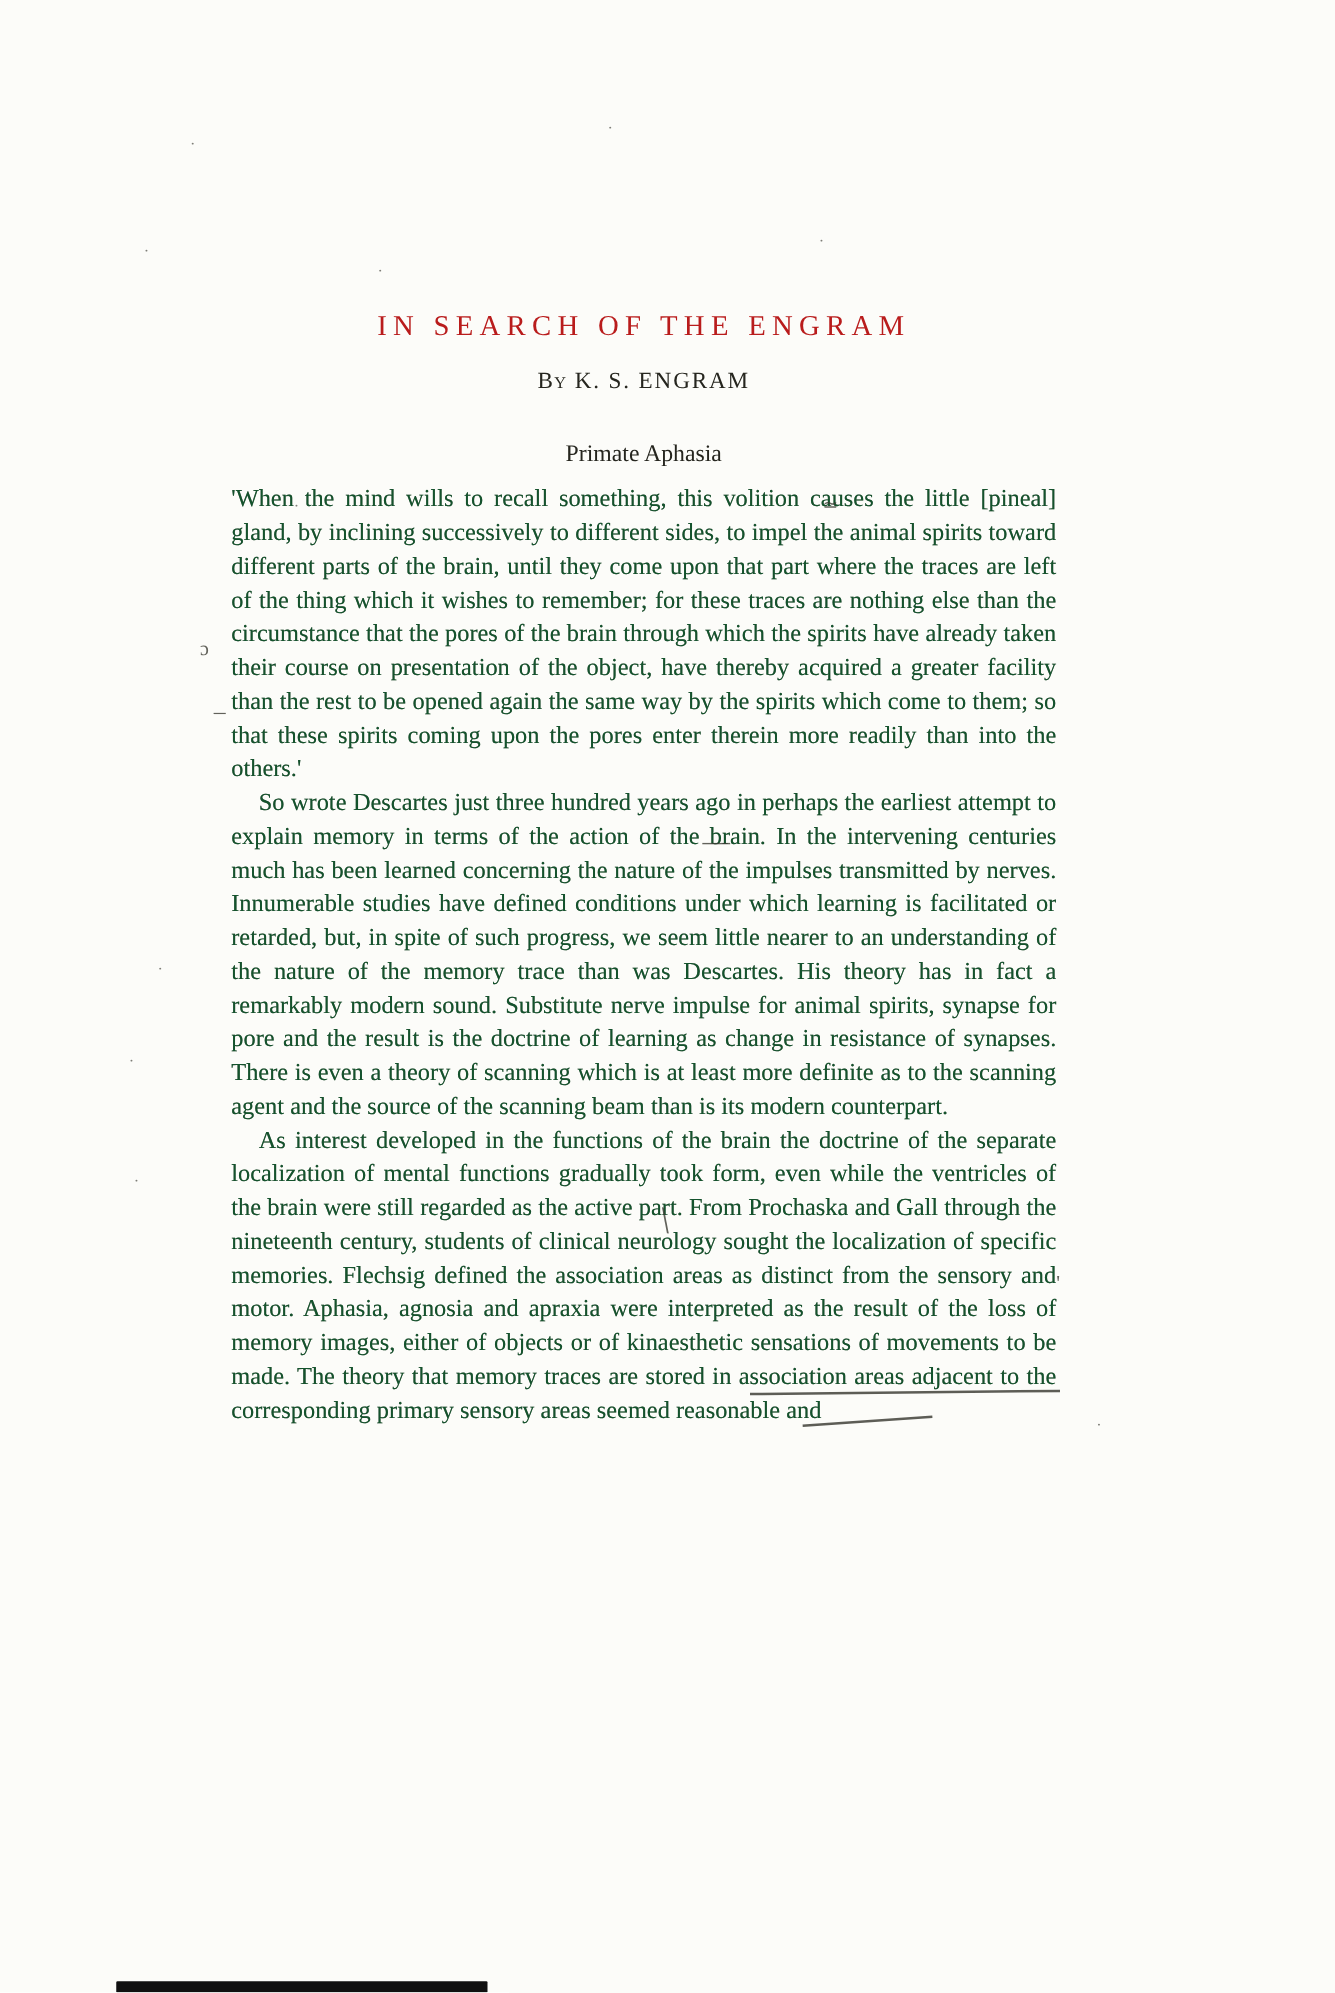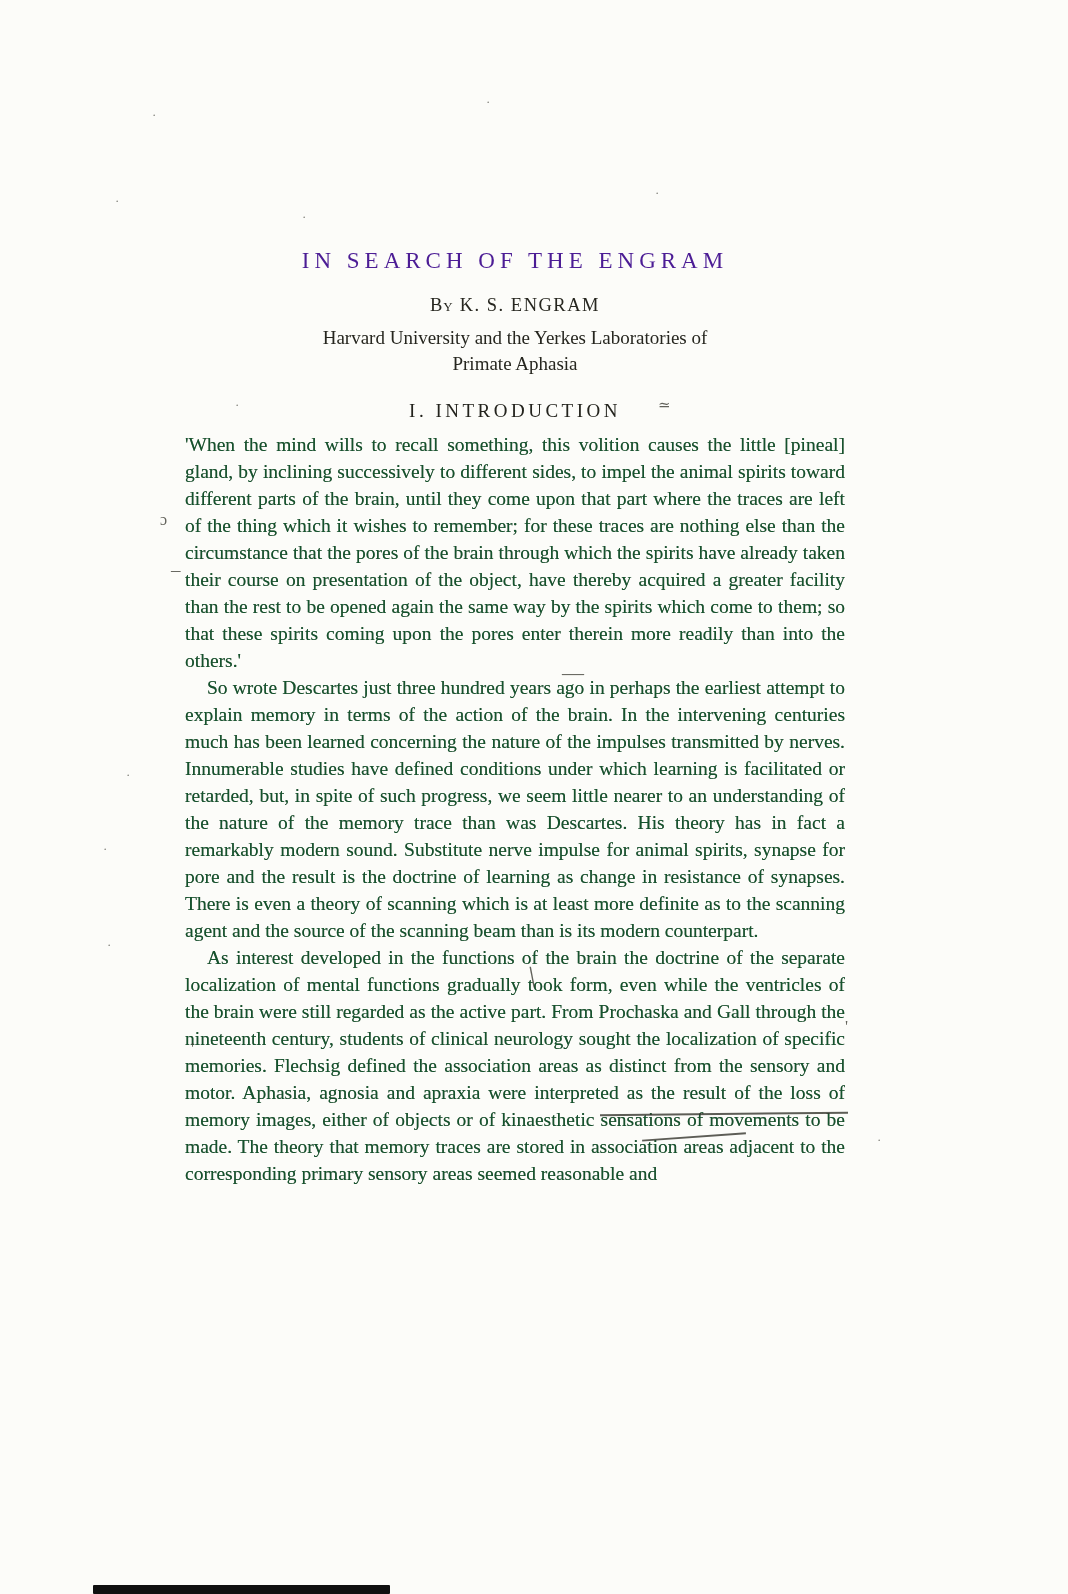--- a/index.html
+++ b/index.html
@@ -22,21 +22,21 @@
     left: 185px;
     top: 248px;
     width: 660px;
   }
   .title {
     margin: 0;
     font-size: 23px;
     font-weight: normal;
     letter-spacing: 5px;
     text-align: center;
-    color: #4c1d95;
+    color: #b91c1c;
     white-space: nowrap;
   }
   .byline {
     margin-top: 21px;
     text-align: center;
     font-size: 18.5px;
     letter-spacing: 1.5px;
     color: #26261f;
   }
   .byline .prefix {
@@ -104,25 +104,24 @@
 <div class="sheet">
 
   <div class="column">
     <h1 class="title">IN SEARCH OF THE ENGRAM</h1>
 
     <div class="byline">
       <span class="prefix">By</span><span>K. S. ENGRAM</span>
     </div>
 
     <div class="affiliation">
-      <span>Harvard University and the Yerkes Laboratories of</span><br>
+      <br>
       <span>Primate Aphasia</span>
     </div>
 
-    <h2 class="section-heading">I. INTRODUCTION</h2>
 
     <p class="bodytext quote">'When the mind wills to recall something, this volition causes the little [pineal] gland, by inclining successively to different sides, to impel the animal spirits toward different parts of the brain, until they come upon that part where the traces are left of the thing which it wishes to remember; for these traces are nothing else than the circumstance that the pores of the brain through which the spirits have already taken their course on presentation of the object, have thereby acquired a greater facility than the rest to be opened again the same way by the spirits which come to them; so that these spirits coming upon the pores enter therein more readily than into the others.'</p>
     <p class="bodytext indent">So wrote Descartes just three hundred years ago in perhaps the earliest attempt to explain memory in terms of the action of the brain.  In the intervening centuries much has been learned concerning the nature of the impulses transmitted by nerves.  Innumerable studies have defined conditions under which learning is facilitated or retarded, but, in spite of such progress, we seem little nearer to an understanding of the nature of the memory trace than was Descartes.  His theory has in fact a remarkably modern sound.  Substitute nerve impulse for animal spirits, synapse for pore and the result is the doctrine of learning as change in resistance of synapses.  There is even a theory of scanning which is at least more definite as to the scanning agent and the source of the scanning beam than is its modern counterpart.</p>
     <p class="bodytext indent">As interest developed in the functions of the brain the doctrine of the separate localization of mental functions gradually took form, even while the ventricles of the brain were still regarded as the active part.  From Prochaska and Gall through the nineteenth century, students of clinical neurology sought the localization of specific memories.  Flechsig defined the association areas as distinct from the sensory and motor.  Aphasia, agnosia and apraxia were interpreted as the result of the loss of memory images, either of objects or of kinaesthetic sensations of movements to be made.  The theory that memory traces are stored in association areas adjacent to the corresponding primary sensory areas seemed reasonable and</p>
   </div>
 
   <span class="artifact dot" style="left:486px; top:95px;">·</span>
   <span class="artifact dot" style="left:152px; top:108px;">·</span>
   <span class="artifact dot" style="left:115px; top:194px;">·</span>
   <span class="artifact dot" style="left:302px; top:210px;">·</span>

